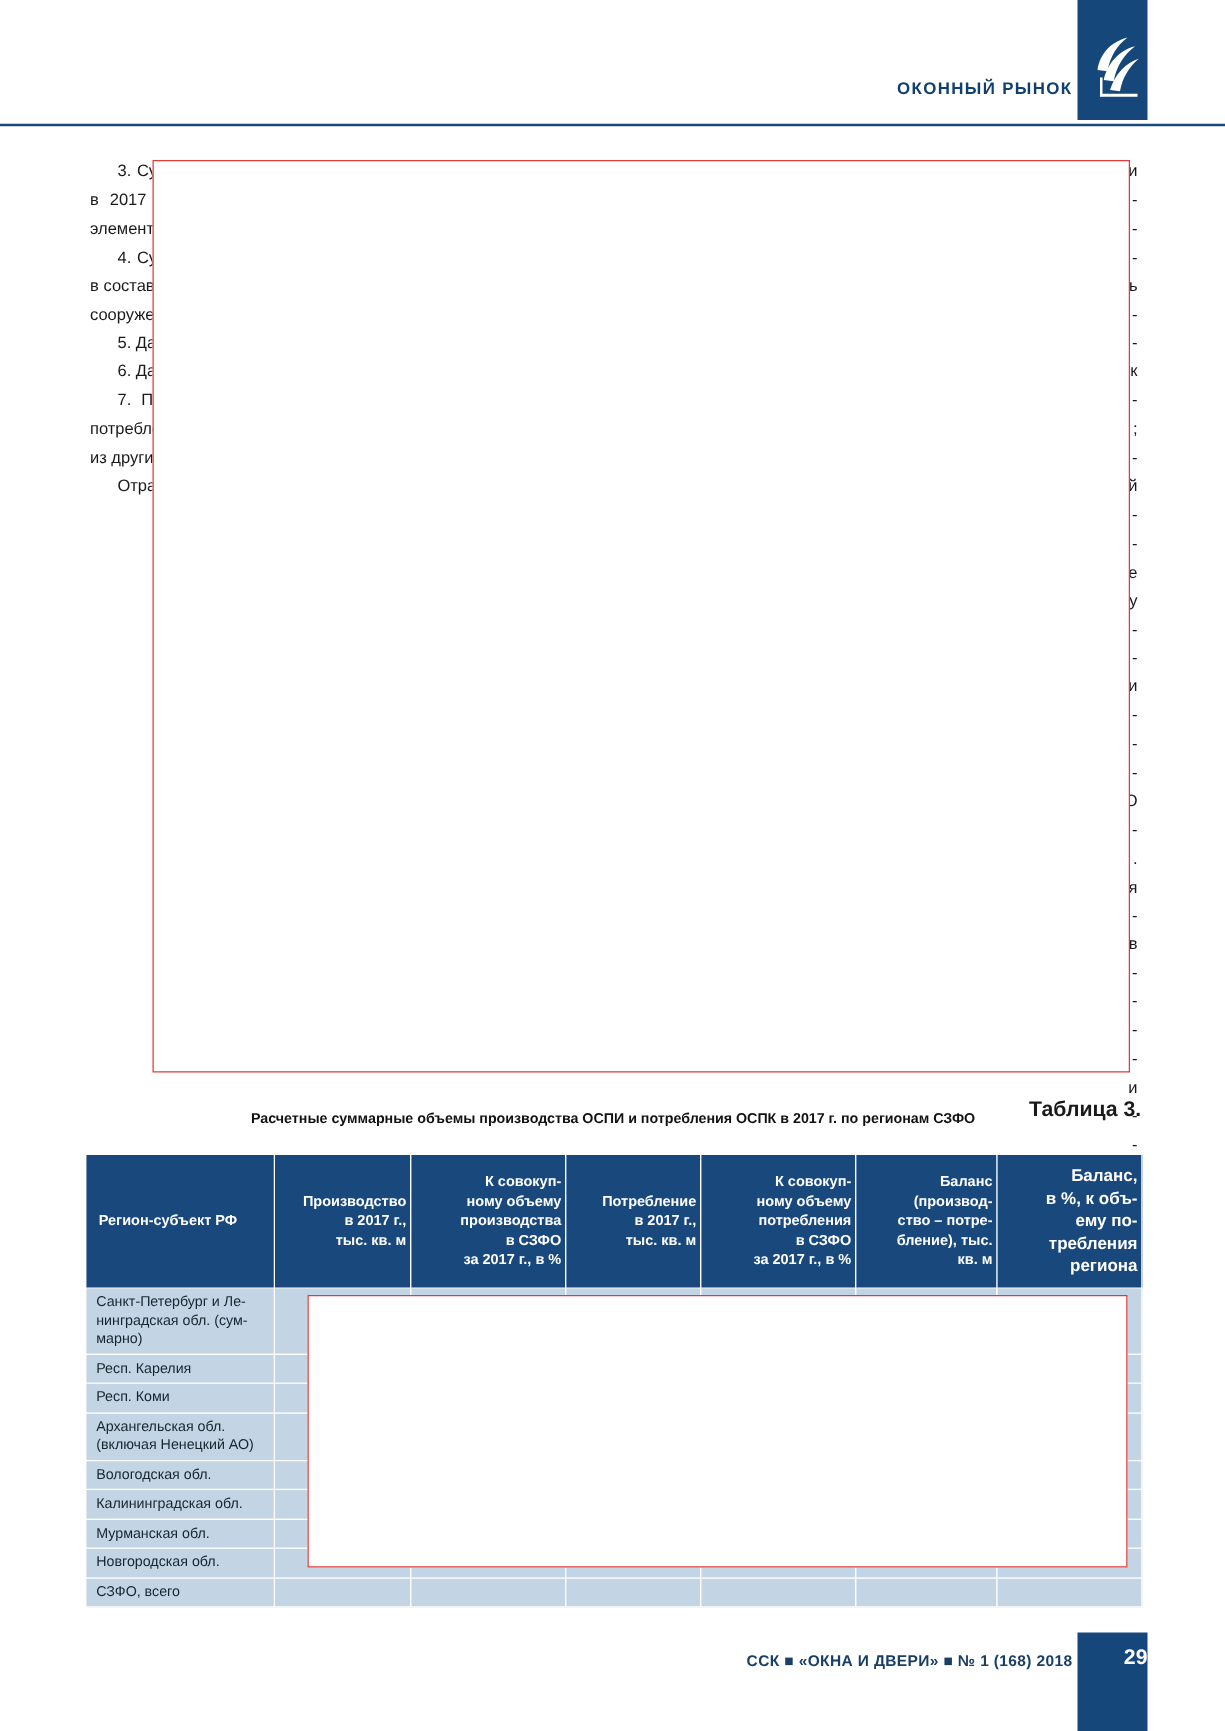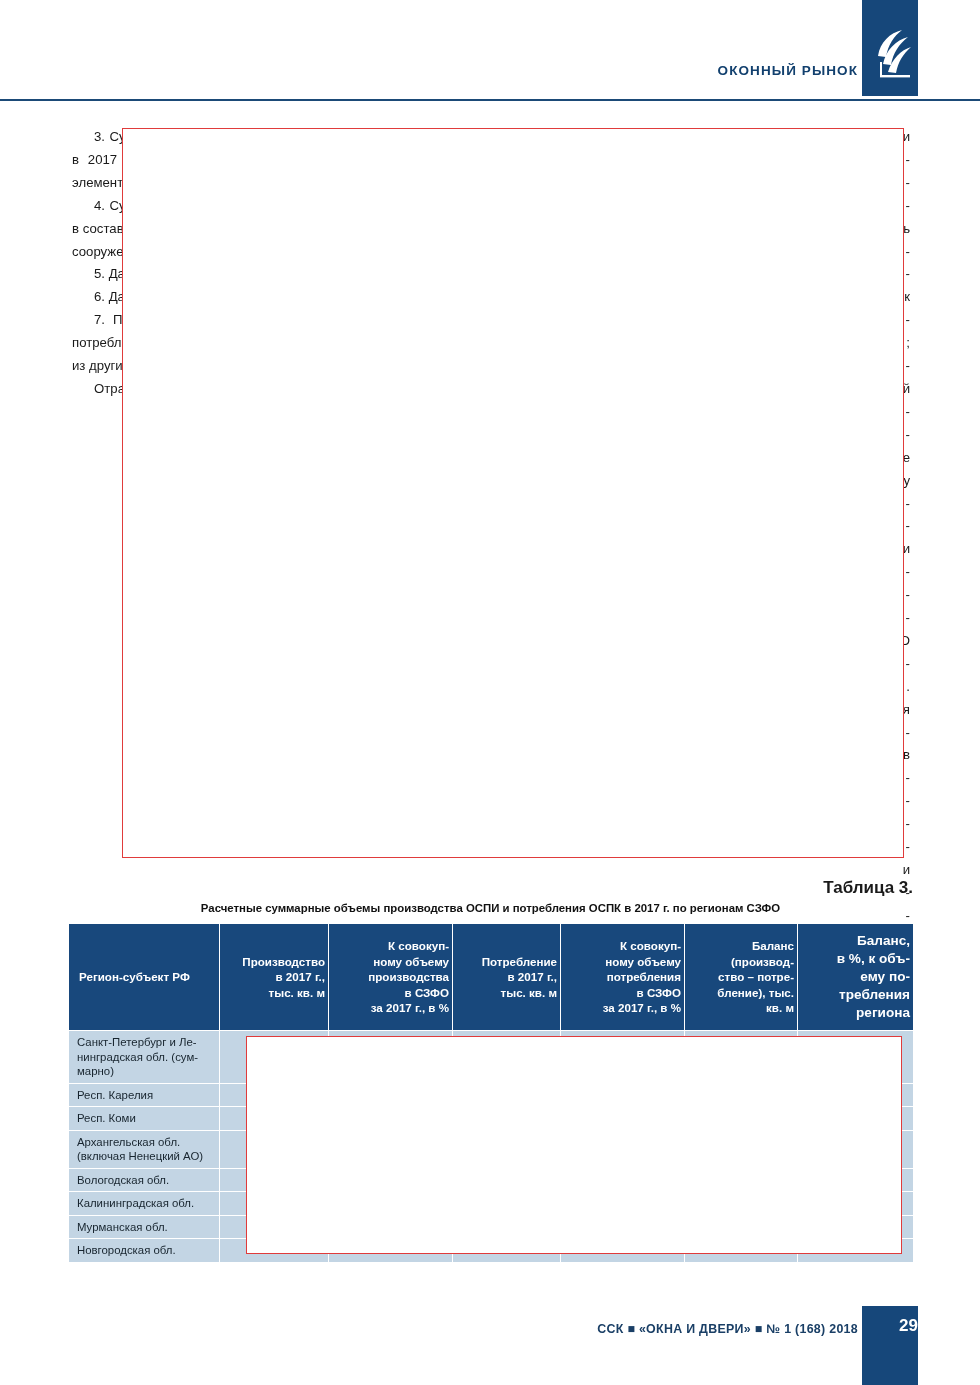--- a/index.html
+++ b/index.html
@@ -91,21 +91,21 @@
   #table-number {
     position: absolute;
     right: 0; top: 0;
     font-size: 17px;
     font-weight: bold;
     color: #1a1a1a;
     white-space: nowrap;
   }
   #table-caption {
     position: absolute;
-    left: 0; top: 24px;
+    left: 0; top: 11px;
     width: 845px;
     text-align: center;
     font-size: 11.4px;
     font-weight: bold;
     color: #111111;
     white-space: nowrap;
   }
   #data-table {
     position: absolute;
     left: 0; top: 45px;
@@ -382,20 +382,29 @@
         </tr>
         <tr>
           <td class="region-cell">Новгородская обл.</td>
           <td class="value-cell">&nbsp;</td>
           <td class="value-cell">&nbsp;</td>
           <td class="value-cell">&nbsp;</td>
           <td class="value-cell">&nbsp;</td>
           <td class="value-cell">&nbsp;</td>
           <td class="value-cell">&nbsp;</td>
         </tr>
+        <tr class="total-row">
+          <td class="region-cell">СЗФО, всего</td>
+          <td class="value-cell">&nbsp;</td>
+          <td class="value-cell">&nbsp;</td>
+          <td class="value-cell">&nbsp;</td>
+          <td class="value-cell">&nbsp;</td>
+          <td class="value-cell">&nbsp;</td>
+          <td class="value-cell">&nbsp;</td>
+        </tr>
       </tbody>
   </table>
 </div>
 
 <div id="occlusion-table"></div>
 
 <div id="page-footer">
   <div id="footer-text">ССК ■ «ОКНА И ДВЕРИ» ■ № 1 (168) 2018</div>
   <div id="footer-page-block">
     <div id="footer-page-number">29</div>

